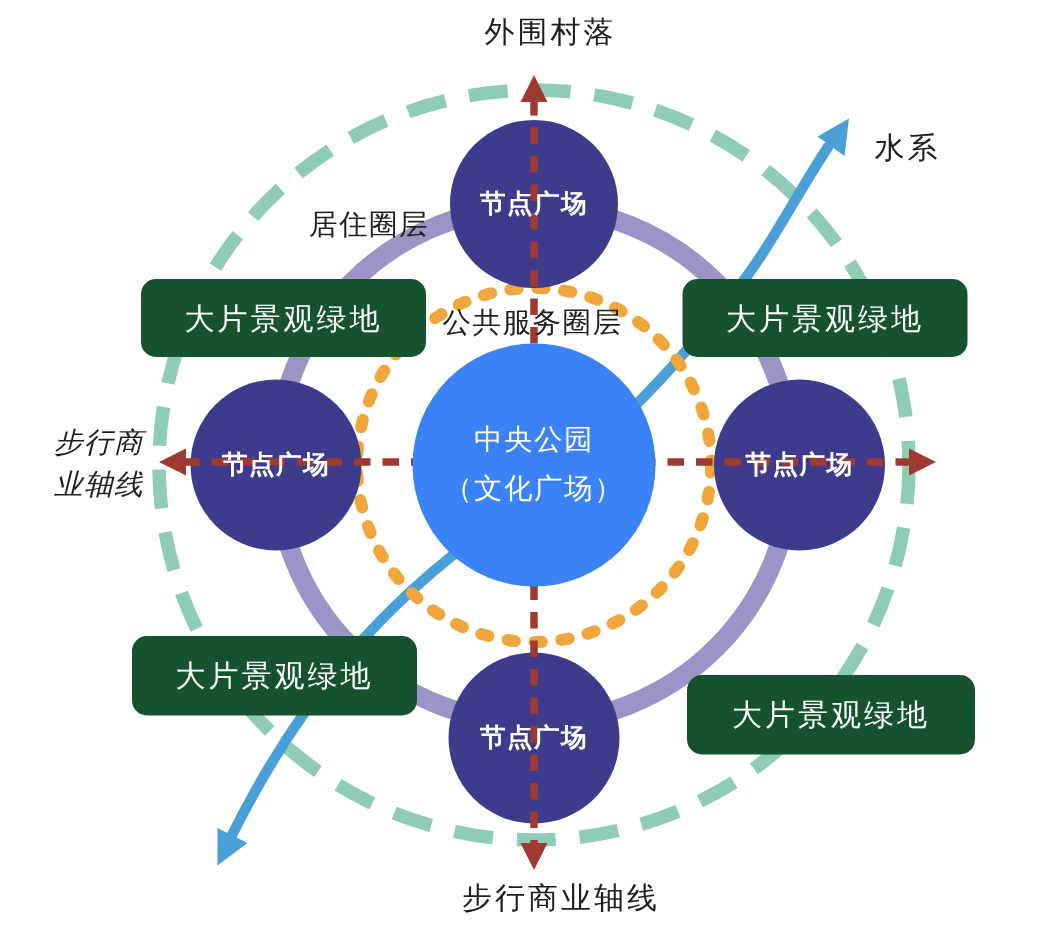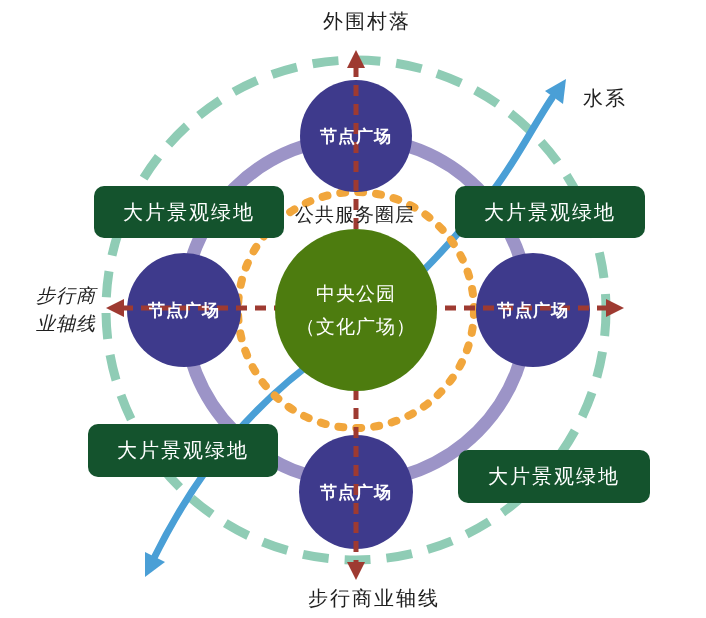--- a/index.html
+++ b/index.html
@@ -3,21 +3,21 @@
 <meta charset="utf-8">
 <style>
   html,body{margin:0;padding:0;background:#ffffff;}
   body{font-family:"Liberation Sans","DejaVu Sans",sans-serif;}
   .diagram{position:relative;width:706px;height:618px;background:#ffffff;overflow:hidden;}
   .layer{position:absolute;left:0;top:0;pointer-events:none;}
   .rings-layer{z-index:1;}
   .axes-layer{z-index:4;}
 
   .node-circle{position:absolute;border-radius:50%;background:#3e3a8c;z-index:2;}
-  .node-circle.center{background:#4d7c0f;z-index:5;display:flex;flex-direction:column;
+  .node-circle.center{background:#3b82f6;z-index:5;display:flex;flex-direction:column;
     align-items:center;justify-content:center;color:#fff;font-size:19px;line-height:1.75;
     letter-spacing:1px;text-align:center;}
   .node-label{position:absolute;transform:translate(-50%,-50%);color:#ffffff;
     font-size:17px;letter-spacing:1px;white-space:nowrap;z-index:6;font-weight:bold;}
 
   .green-rect{position:absolute;background:#14532d;border-radius:10px;z-index:3;
     display:flex;align-items:center;justify-content:center;color:#ffffff;
     font-size:20px;letter-spacing:2px;white-space:nowrap;}
 
   .outer-label{position:absolute;color:#1f1f1f;font-size:20px;font-weight:500;
@@ -71,20 +71,21 @@
     <span>（文化广场）</span>
   </div>
 
   <div class="node-label" style="left:356px;top:136px;">节点广场</div>
   <div class="node-label" style="left:184px;top:310px;">节点广场</div>
   <div class="node-label" style="left:533px;top:310px;">节点广场</div>
   <div class="node-label" style="left:356px;top:492px;">节点广场</div>
 
   <div class="outer-label" style="left:323px;top:8px;">外围村落</div>
   <div class="outer-label" style="left:583px;top:85px;">水系</div>
+  <div class="outer-label small" style="left:206px;top:137px;">居住圈层</div>
   <div class="outer-label small" style="left:295px;top:202px;">公共服务圈层</div>
   <div class="outer-label small axis-left" style="left:36px;top:282px;font-style:italic;">
     <div>步行商</div>
     <div>业轴线</div>
   </div>
   <div class="outer-label" style="left:308px;top:585px;">步行商业轴线</div>
 
 </div>
 
 </body></html>

